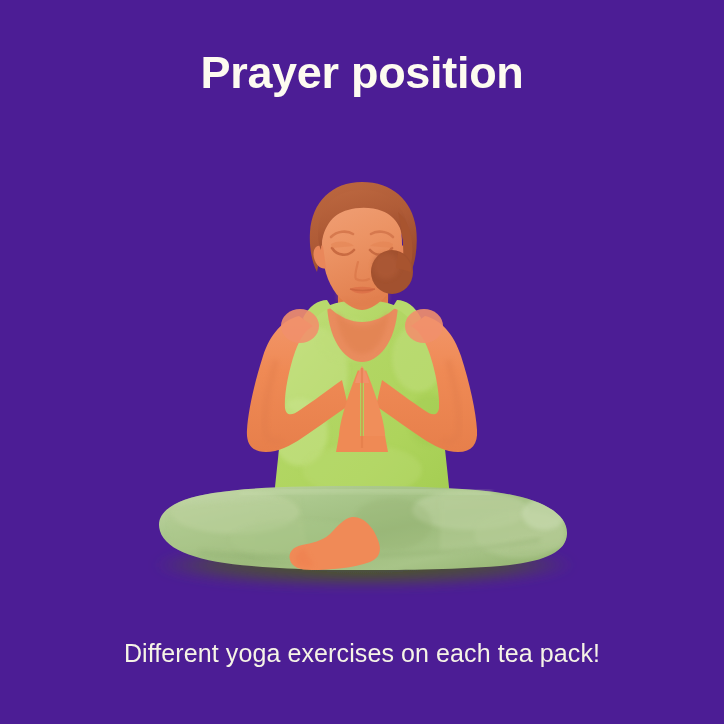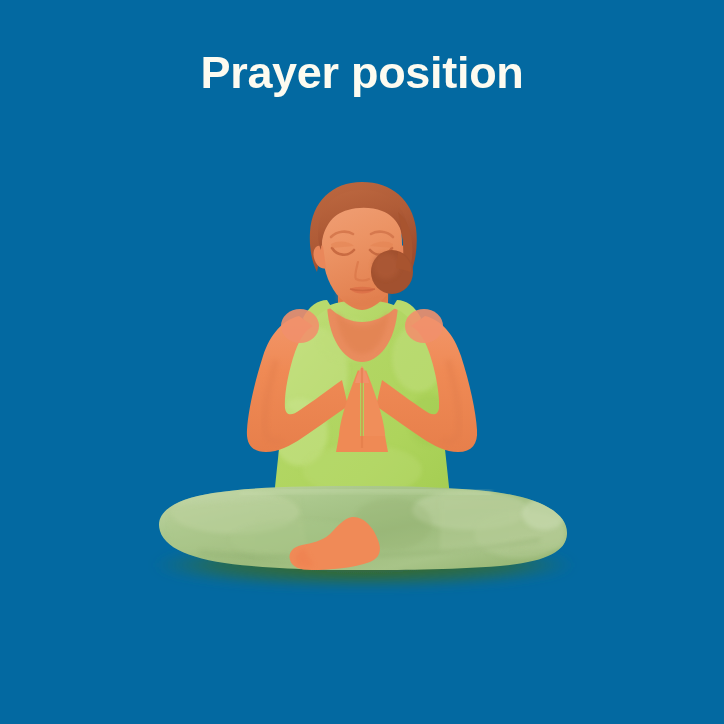--- a/index.html
+++ b/index.html
@@ -8,21 +8,21 @@
     background: #3f5a07;
   }
   body {
     font-family: "Liberation Sans", sans-serif;
   }
   #poster {
     position: relative;
     width: 724px;
     height: 724px;
     overflow: hidden;
-    background: #0369a1;
+    background: #4c1d95;
   }
   #title {
     position: absolute;
     top: 48px;
     left: 0;
     width: 724px;
     text-align: center;
     font-family: "Liberation Sans", sans-serif;
     font-size: 45px;
     font-weight: bold;
@@ -300,14 +300,15 @@
 
       <ellipse cx="392" cy="272" rx="21" ry="22" fill="#a2512f"></ellipse>
       <ellipse cx="386" cy="266" rx="13" ry="13" fill="#b05c37" opacity="0.6" filter="url(#soft)"></ellipse>
 
       <path d="M398 252 C 408 256, 412 264, 411 272 L396 268 Z" fill="#a8542f"></path>
     </svg>
   </div>
 
   <div id="title">Prayer position</div>
 
+  <div id="caption">Different yoga exercises on each tea pack!</div>
 
 </div>
 
 </body></html>

